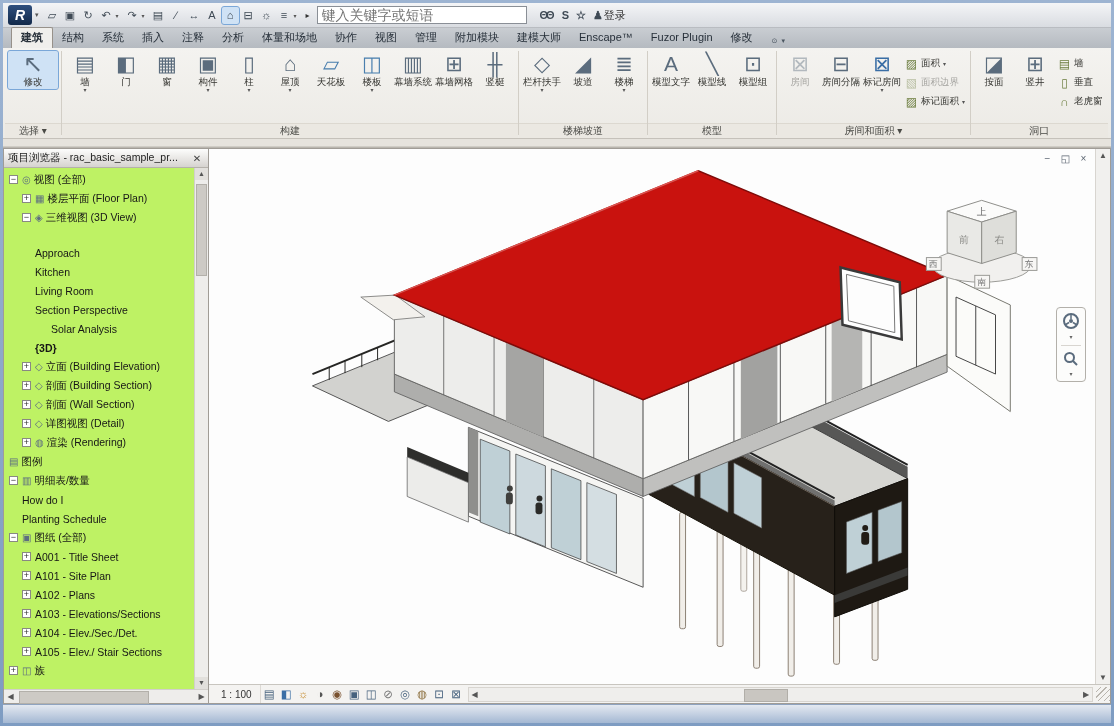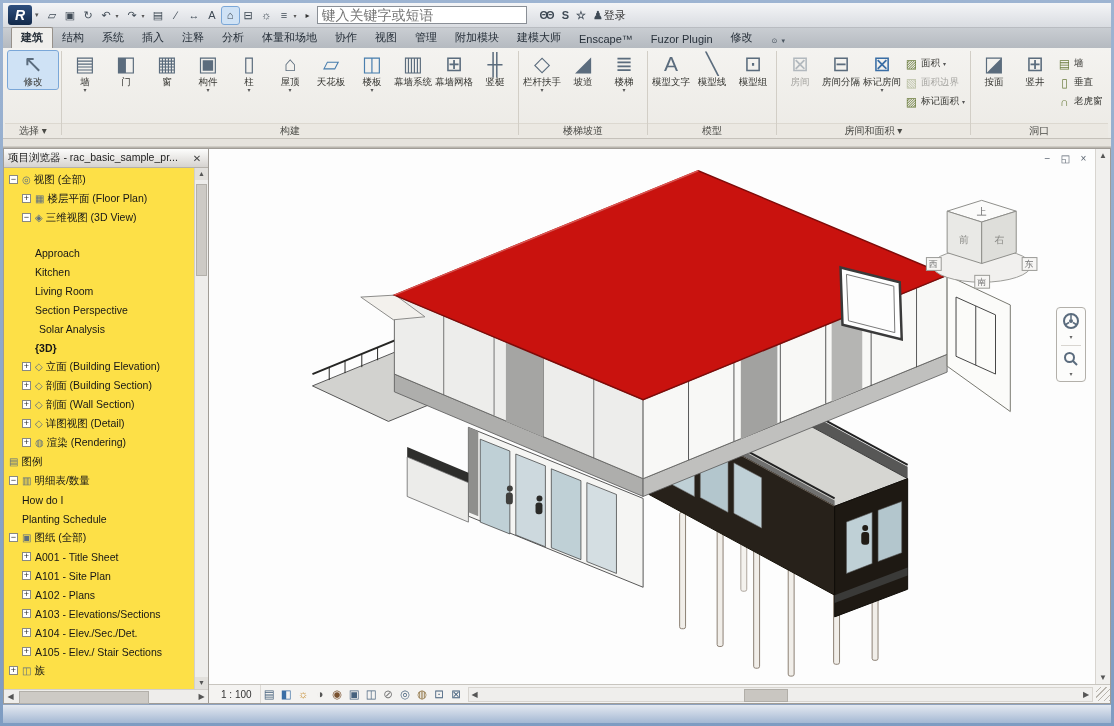--- a/index.html
+++ b/index.html
@@ -56,21 +56,21 @@
   .smallcol{display:flex;flex-direction:column;padding-top:3px;}
   .smallbtn{display:flex;align-items:center;gap:3px;height:19px;padding:0 2px;}
   .smallbtn .ico{font-size:12px;color:#6c7d3f;width:13px;text-align:center;}
   .smallbtn .lbl{font-size:9.5px;color:#33332f;white-space:nowrap;}
   .smallbtn .bdd{font-size:6px;color:#555;}
   .smallbtn.disabled{opacity:.42;}
   .optionsbar{height:7px;background:#e6e3dd;border-bottom:1px solid #cfccc5;}
 
   
   .main{flex:1;display:flex;background:#b9b5ae;padding:1px 0 0 0;min-height:0;}
-  .browser{width:204px;background:#fde047;border:1px solid #a09c96;display:flex;flex-direction:column;min-height:0;}
+  .browser{width:204px;background:#bef264;border:1px solid #a09c96;display:flex;flex-direction:column;min-height:0;}
   .b-header{height:18px;background:linear-gradient(#fdfdfc,#d6d3cf);border-bottom:1px solid #b5b1ab;
             display:flex;align-items:center;padding:0 4px;font-size:10.5px;color:#222;}
   .b-title{flex:1;white-space:nowrap;overflow:hidden;}
   .b-close{width:14px;text-align:center;color:#444;font-size:10px;}
   .b-body{flex:1;display:flex;min-height:0;}
   .tree{flex:1;padding-top:2px;overflow:hidden;}
   .trow{height:19px;display:flex;align-items:center;white-space:nowrap;font-size:10.5px;color:#161616;}
   .expand{flex:0 0 9px;height:9px;border:1px solid #898983;background:#fff;font-size:9px;line-height:7px;
           text-align:center;margin-right:4px;color:#333;box-sizing:border-box;}
   .ticon{font-size:10px;color:#5d6e80;margin-right:3px;}
@@ -148,21 +148,21 @@
     <div class="t-icons">
           <span class="t-ico">ΘΘ</span>
           <span class="t-ico">S</span>
           <span class="t-ico">☆</span>
           <span class="t-ico">♟</span>
         </div>
     <div class="signin">登录</div>
   </div>
 
   <div class="tabrow">
-    <div style="display:flex;align-items:flex-end;">
+    <div style="display:flex;align-items:center;">
           <div class="tab active">建筑</div>
           <div class="tab">结构</div>
           <div class="tab">系统</div>
           <div class="tab">插入</div>
           <div class="tab">注释</div>
           <div class="tab">分析</div>
           <div class="tab">体量和场地</div>
           <div class="tab">协作</div>
           <div class="tab">视图</div>
           <div class="tab">管理</div>
@@ -376,21 +376,21 @@
               </div>
               <div class="trow" style="padding-left: 31px;">
                 <span class="tl">Kitchen</span>
               </div>
               <div class="trow" style="padding-left: 31px;">
                 <span class="tl">Living Room</span>
               </div>
               <div class="trow" style="padding-left: 31px; text-align: center;">
                 <span class="tl">Section Perspective</span>
               </div>
-              <div class="trow" style="padding-left: 35px;">
+              <div class="trow" style="padding-left: 47px;">
                 <span class="tl">Solar Analysis</span>
               </div>
               <div class="trow" style="padding-left: 31px;">
                 <span class="tl bold">{3D}</span>
               </div>
               <div class="trow" style="padding-left: 18px;">
                 <span class="expand">+</span>
                 <span class="ticon">◇</span>
                 <span class="tl">立面 (Building Elevation)</span>
               </div>

